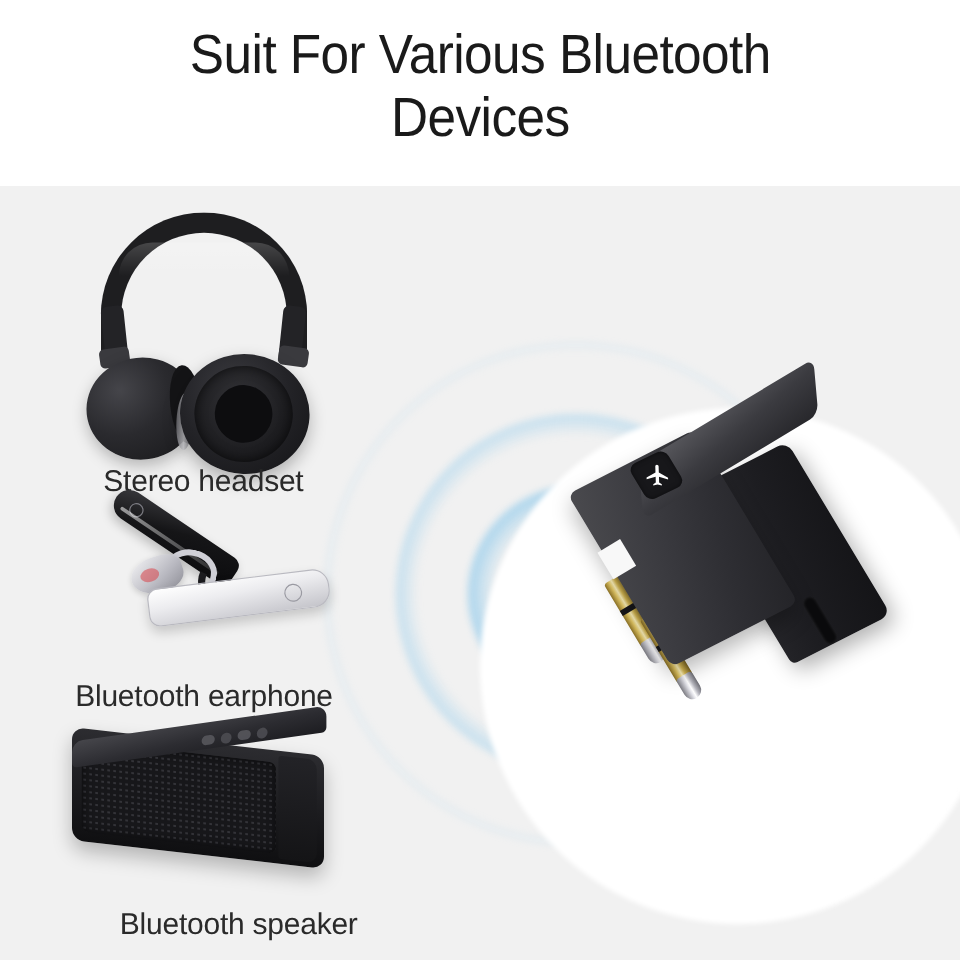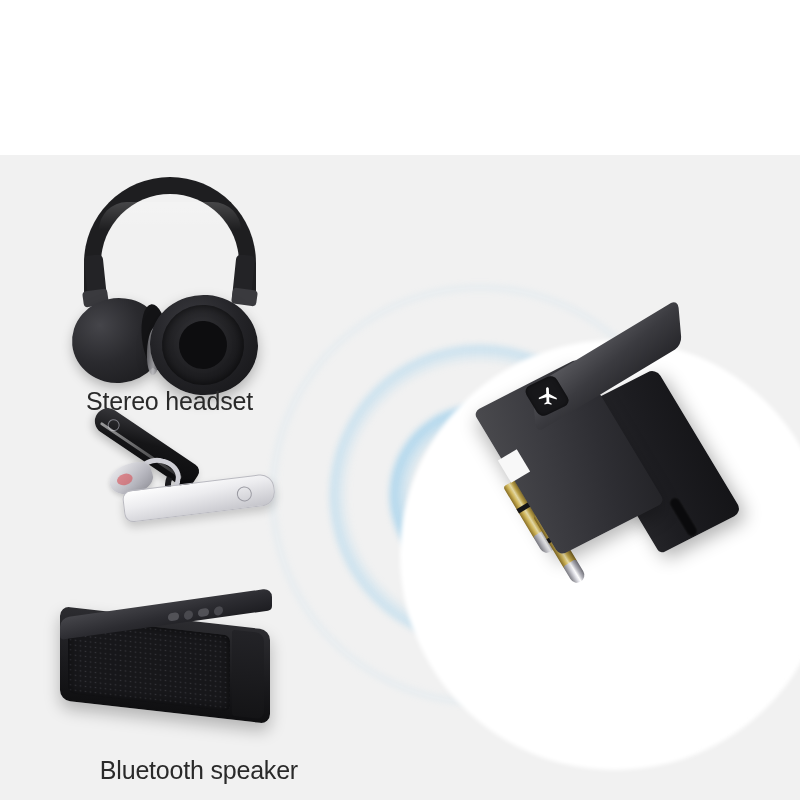--- a/index.html
+++ b/index.html
@@ -324,20 +324,24 @@
     border-radius:3px 3px 8px 8px;
   }
   .ad-pin.p1{left:32px;top:148px;transform:rotate(-31deg);}
   .ad-pin.p2{left:62px;top:178px;transform:rotate(-31deg);}
 </style>
 </head>
 <body>
 
 <div id="page">
 
+  <div class="header">
+    <div class="title">Suit For Various Bluetooth
+Devices</div>
+  </div>
 
   <div class="panel">
 
     <div class="waves">
       <div class="ring r3"></div>
       <div class="ring r2"></div>
       <div class="ring r1"></div>
     </div>
 
     <div class="spotlight"></div>
@@ -359,20 +363,21 @@
     <div class="device ep">
       <div class="ep-black">
         <div class="ep-black-btn"></div>
       </div>
       <div class="ep-bhook"></div>
       <div class="ep-earhook"></div>
       <div class="ep-tip"></div>
       <div class="ep-white">
         <div class="ep-white-btn"></div>
       </div>
+      <div class="device-label">Bluetooth earphone</div>
     </div>
 
     <div class="device sp">
       <div class="sp-body">
         <div class="sp-grille"></div>
         <div class="sp-right"></div>
       </div>
       <div class="sp-top"></div>
       <div class="sp-btns">
         <div class="sp-btn"></div>

